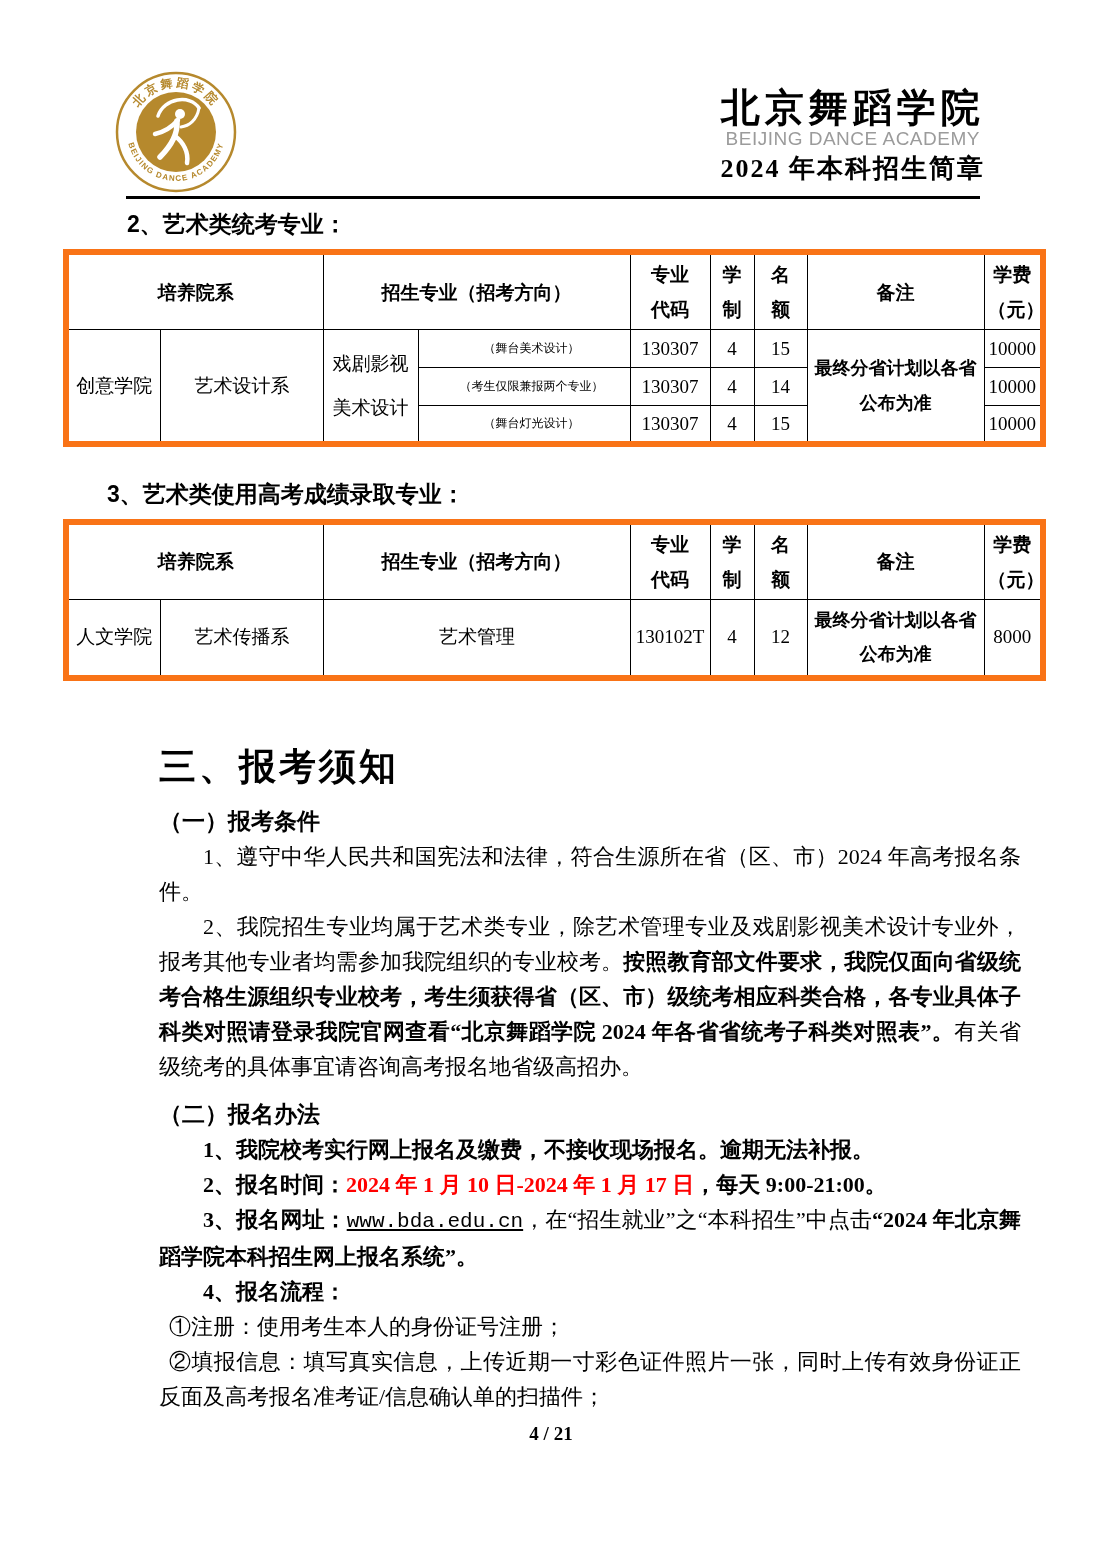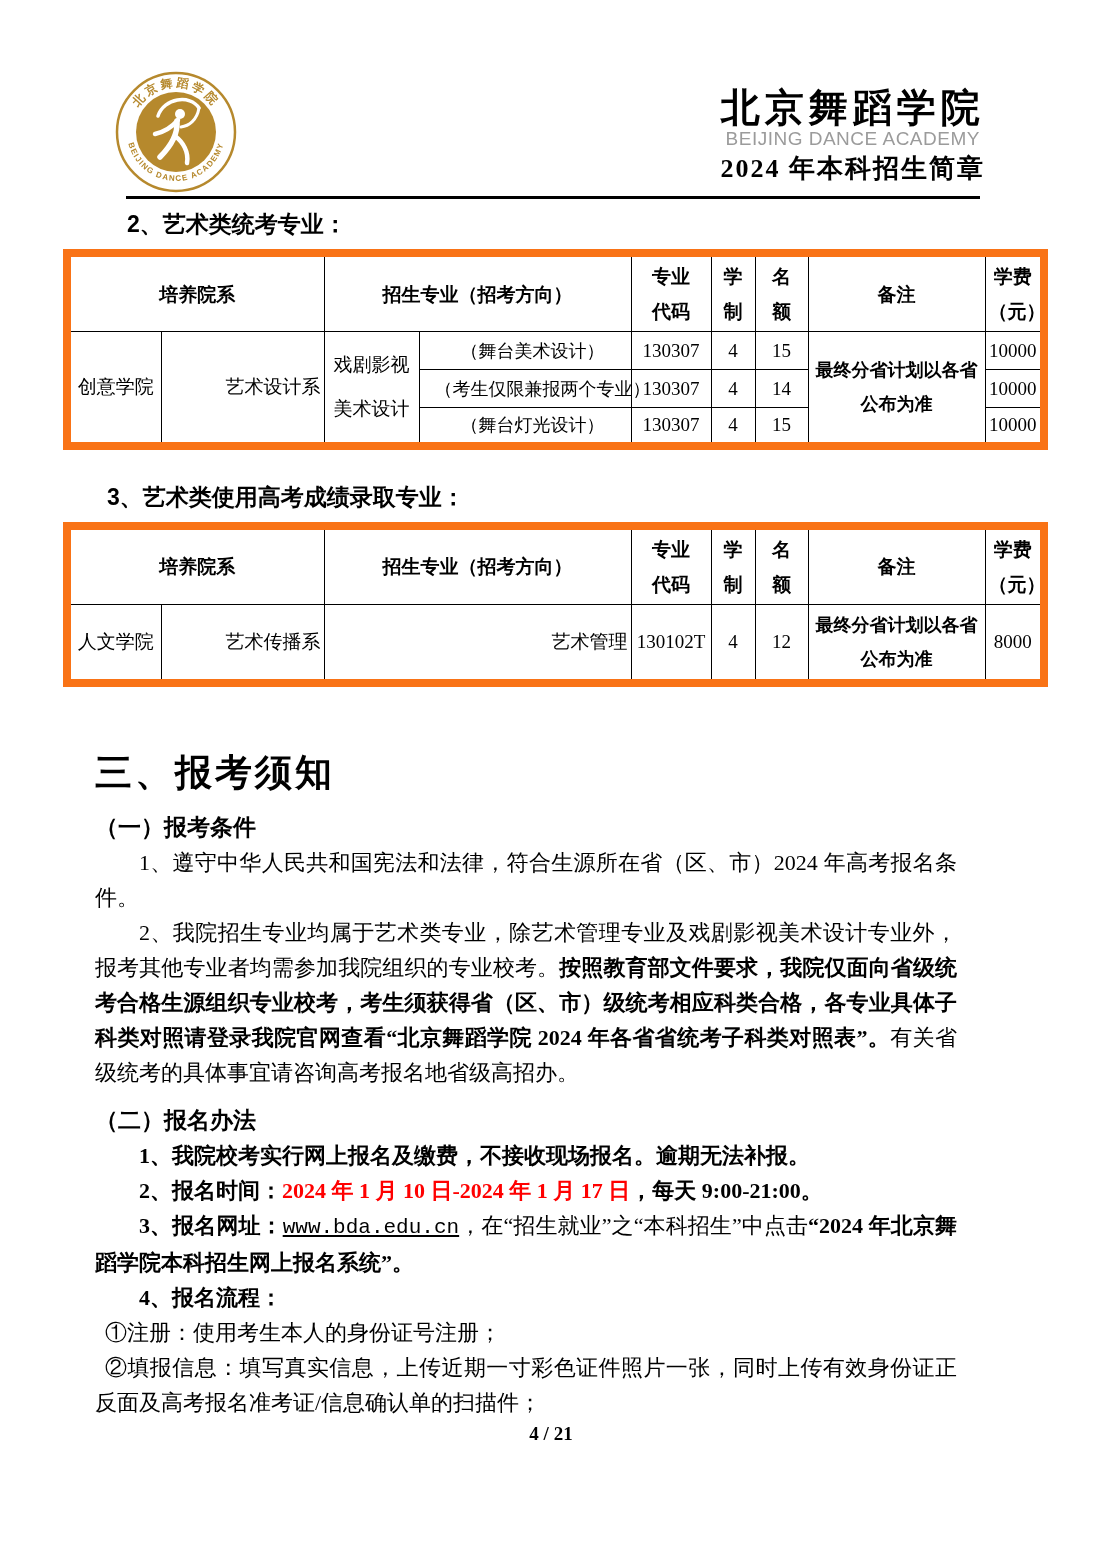--- a/index.html
+++ b/index.html
@@ -16,32 +16,32 @@
   .ring-en { fill:var(--color-gold,#b6892d); font-size:8px; font-weight:bold; letter-spacing:1.2px; font-family:"Liberation Sans",sans-serif; }
   .masthead { position:absolute; right:117px; top:86px; text-align:center; }
   .title-cn { font-size:39px; font-weight:bold; letter-spacing:5px; line-height:1.15; font-family:"Liberation Serif",serif; }
   .title-en { font-size:19px; letter-spacing:0.5px; color:var(--color-gray,#9b9b9b); font-family:"Liberation Sans",sans-serif; margin-top:-3px; }
   .subtitle { font-size:26px; font-weight:bold; letter-spacing:2px; margin-top:1px; }
   .rule { position:absolute; left:126px; right:122px; top:196px; border-top:3px solid #000; }
   
   .main { padding:0 62px 0 63px; }
   .sec-title { font-family:"Liberation Sans","DejaVu Sans",sans-serif; font-weight:bold; font-size:23px; line-height:34px; margin:10px 0 8px 64px; }
   .sec-title.second { margin-top:30px;margin-left:44px; }
-  table { width:977px; border-collapse:collapse; table-layout:fixed; border:8px solid #f97316; }
+  table { width:977px; border-collapse:collapse; table-layout:fixed; border:6px solid #f97316; }
   th,td { border:1.5px solid #000; text-align:center; vertical-align:middle; font-size:19px; padding:2px 3px; }
   th { font-family:"Liberation Sans","DejaVu Sans",sans-serif; font-weight:bold; height:76px; line-height:1.85; }
   .two-line { white-space:pre-line; }
   .t1 tbody td { height:38px; }
   .t2 tbody td { height:78px; }
-  .al { text-align:right; padding-left:4px; }
-  .dir { font-size:18px; white-space:nowrap; padding-left:15px; padding-right:0; }
+  .al { text-align:center; padding-left:4px; }
+  .dir { font-size:12px; white-space:nowrap; padding-left:15px; padding-right:0; }
   .wrapcell { line-height:2.3; }
   .note-cell { font-family:"Liberation Sans","DejaVu Sans",sans-serif; font-weight:bold; font-size:18px; line-height:1.9; }
   
-  .notice { margin-left:32px; width:862px; }
+  .notice { margin-left:96px; width:862px; }
   .h2 { font-family:"Liberation Sans","DejaVu Sans",sans-serif; font-weight:bold; font-size:37px; letter-spacing:3px; line-height:48px; margin-top:62px; }
   .h3 { font-family:"Liberation Sans","DejaVu Sans",sans-serif; font-weight:bold; font-size:23px; line-height:35px; margin-top:13px; }
   .notice p { font-size:22px; line-height:35px; text-align:justify; }
   p.num  { text-indent:44px; }
   p.circ { text-indent:10px; }
   .b   { font-weight:bold; }
   .red { font-weight:bold; color:var(--color-red,#ff0000); }
   .url { font-family:"Liberation Mono","DejaVu Sans Mono",monospace; font-size:21px; text-decoration:underline; }
   
   .footer { position:absolute; top:1423px; left:0; width:100%; text-align:center; font-weight:bold; font-size:19px; }

